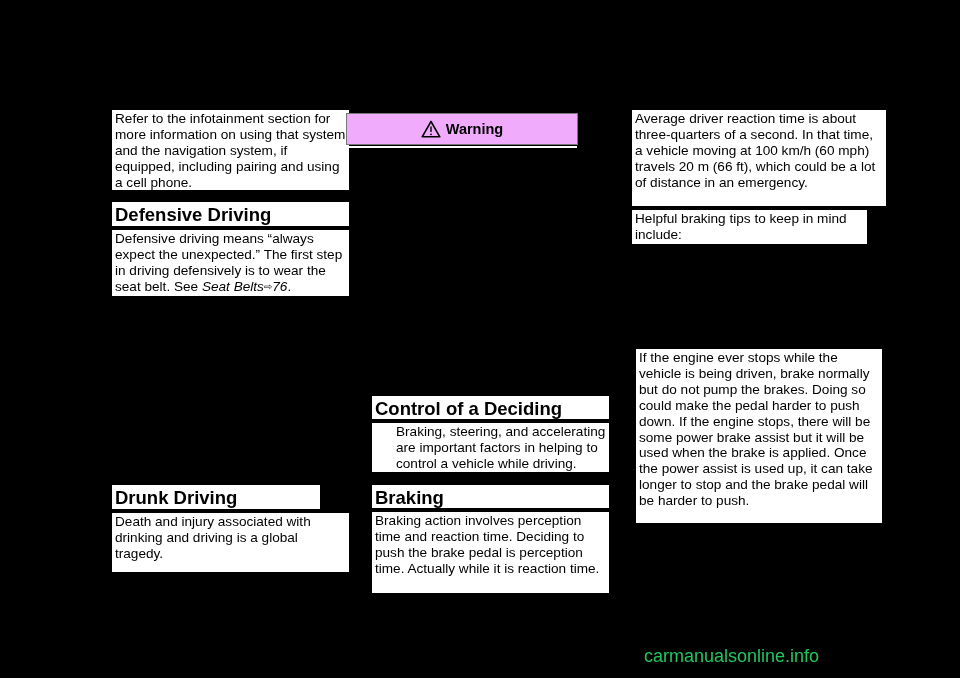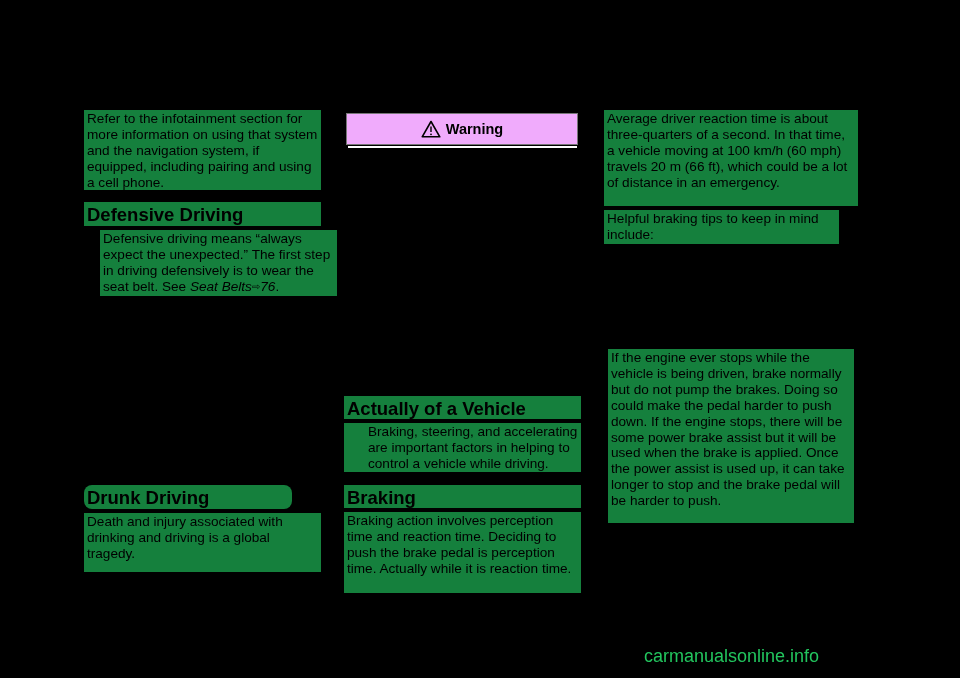--- a/index.html
+++ b/index.html
@@ -1,20 +1,20 @@
 <!DOCTYPE html>
 <html><head>
   <meta charset="utf-8">
   <style>
     html, body { margin: 0; padding: 0; }
     body {
       width: 960px; height: 678px; background: #000; position: relative; overflow: hidden;
       font-family: "Liberation Sans", sans-serif; color: #000;
     }
-    .box { position: absolute; background: #15803d; box-sizing: border-box; padding: 1px 2px 0 3px; }
+    .box { position: absolute; background: #ffffff; box-sizing: border-box; padding: 1px 2px 0 3px; margin-left: 28px; }
     .para { font-size: 13.6px; line-height: 15.9px; }
     .heading { font-size: 18.5px; font-weight: bold; line-height: 22px; padding: 2px 1px 0 3px; }
     .warning {
       position: absolute; left: 346px; top: 113px; width: 232px; height: 32px;
       background: #f0abfc; border: 1px solid #777; box-sizing: border-box;
       display: flex; align-items: center; justify-content: center;
       font-weight: bold; font-size: 14.5px;
     }
     .warning-underline { position: absolute; left: 348px; top: 146px; width: 229px; height: 2px; background: #fff; }
     .warn-icon { width: 20px; height: 18px; margin-right: 5px; }
@@ -28,44 +28,44 @@
 <body>
 
 <div class="box para" style="left:84px; top:110px; width:237px; height:80px;">
   <span>Refer to the infotainment section for more information on using that system and the navigation system, if equipped, including pairing and using a cell phone.</span>
 </div>
 
 <div class="box heading" style="left:84px; top:202px; width:237px; height:24px;">
   <span>Defensive Driving</span>
 </div>
 
-<div class="box para" style="left:100px; top:230px; width:237px; height:66px;">
+<div class="box para" style="left:84px; top:230px; width:237px; height:66px;">
   <span>Defensive driving means “always expect the unexpected.” The first step in driving defensively is to wear the seat belt. See </span><i>Seat Belts</i><span class="ref-arrow">⇨</span><i>76</i><span>.</span>
 </div>
 
-<div class="box heading" style="left:84px; top:485px; width:208px; height:24px;border-radius:8px;">
+<div class="box heading" style="left:84px; top:485px; width:208px; height:24px;">
   <span>Drunk Driving</span>
 </div>
 
 <div class="box para" style="left:84px; top:513px; width:237px; height:59px;">
   <span>Death and injury associated with drinking and driving is a global tragedy.</span>
 </div>
 
 <div class="warning">
   <svg class="warn-icon" viewBox="0 0 20 18">
     <path d="M10 1.5 L18.8 16.8 L1.2 16.8 Z" fill="none" stroke="#000" stroke-width="1.6" stroke-linejoin="round"></path>
     <line x1="10" y1="6.5" x2="10" y2="12" stroke="#000" stroke-width="1.4"></line>
     <circle cx="10" cy="14.3" r="0.9" fill="#000"></circle>
   </svg>
   <span>Warning</span>
 </div>
 <div class="warning-underline"></div>
 
 <div class="box heading" style="left:344px; top:396px; width:237px; height:23px;">
-  <span>Actually of a Vehicle</span>
+  <span>Control of a Deciding</span>
 </div>
 
 <div class="box para" style="left:344px; top:423px; width:237px; height:49px;padding-left:24px;">
   <span>Braking, steering, and accelerating are important factors in helping to control a vehicle while driving.</span>
 </div>
 
 <div class="box heading" style="left:344px; top:485px; width:237px; height:23px;">
   <span>Braking</span>
 </div>
 

